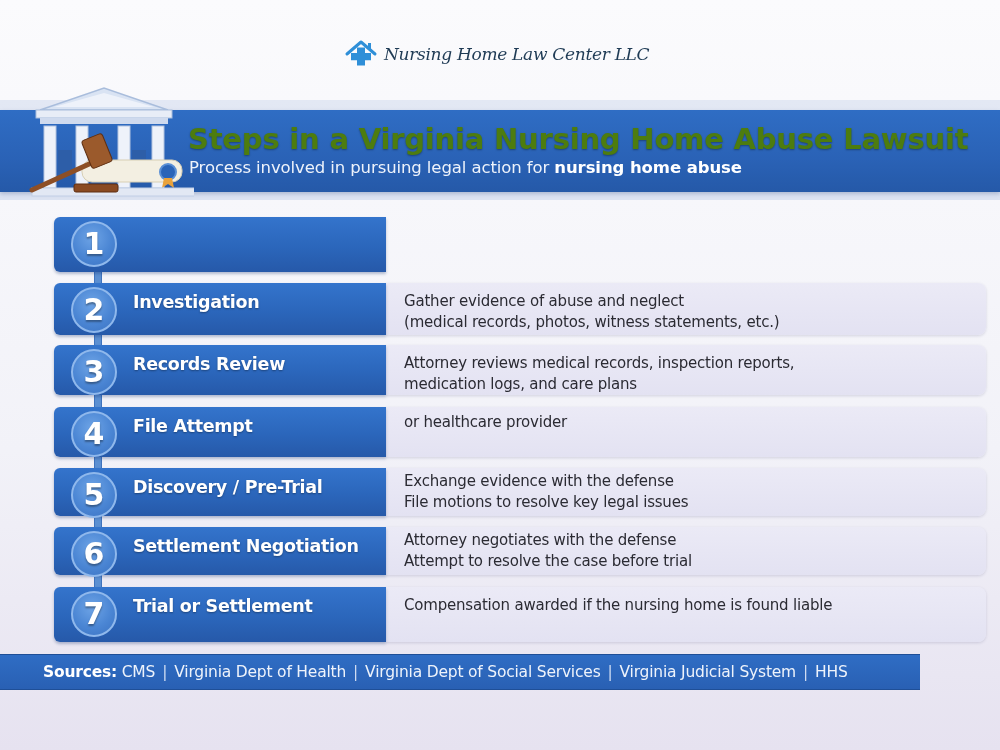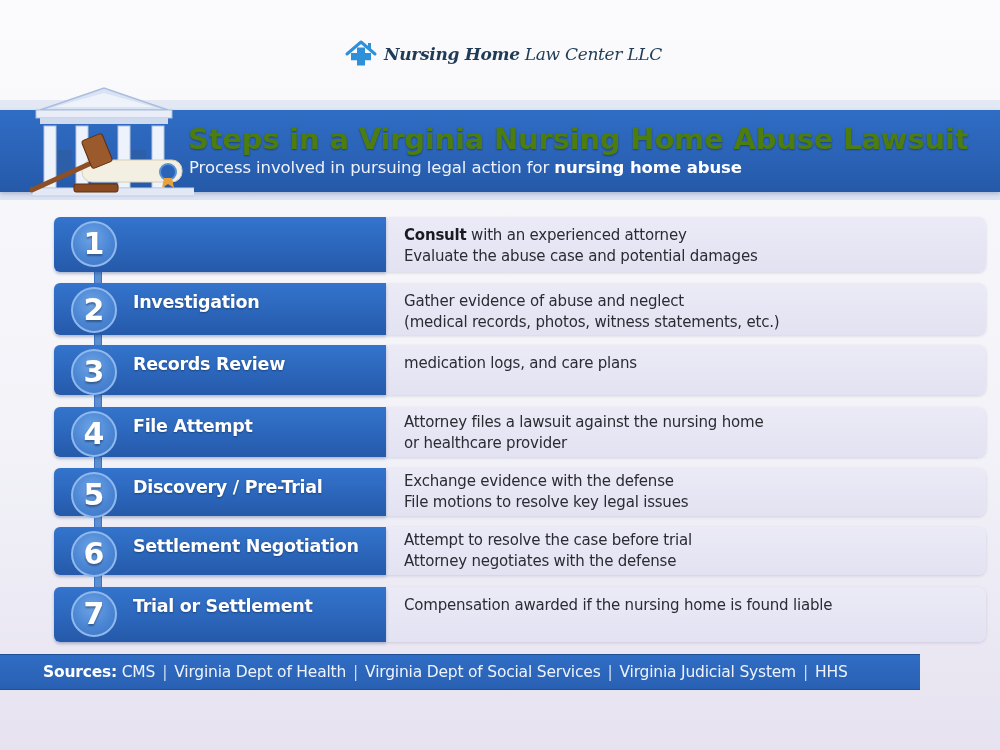--- a/index.html
+++ b/index.html
@@ -11,21 +11,21 @@
   }
   .brand {
     position: absolute; top: 36px; left: 344px; height: 36px;
     display: flex; align-items: center; gap: 6px;
   }
   .brand-icon { width: 34px; height: 34px; }
   .brand-text {
     font-family: "DejaVu Serif", serif; font-style: italic;
     font-size: 17px; color: #1f3b55; letter-spacing: -0.3px;
   }
-  .brand-text b { font-weight: bold; text-align: right; }
+  .brand-text b { font-weight: normal; text-align: right; }
 
   .header-band {
     position: absolute; left: 0; top: 100px; width: 1000px; height: 100px;
     background: linear-gradient(180deg, #e3e8f4 0%, #dce3f2 100%);
   }
   .header-bar {
     position: absolute; left: 0; top: 110px; width: 1000px; height: 82px;
     background: linear-gradient(180deg, #2f6dc4 0%, #2a62b6 60%, #2559a8 100%);
     box-shadow: 0 2px 4px rgba(30,60,120,0.25);
   }
@@ -132,54 +132,50 @@
   <span>Process involved in pursuing legal action for</span> <b>nursing home abuse</b>
 </div>
 
 <div class="steps">
   <div class="timeline-line"></div>
 
   <div class="step" style="top:0px;height:55px;">
     <div class="step-left">
       <div class="step-num">1</div>
     </div>
-    <div class="step-right">
-      <div class="desc"><b>Consult</b> <span>with an experienced attorney</span></div>
-      <div class="desc">Evaluate the abuse case and potential damages</div>
-    </div>
   </div>
 
   <div class="step" style="top:66px;height:52px;">
     <div class="step-left">
       <div class="step-num">2</div>
       <div class="step-title">Investigation</div>
     </div>
     <div class="step-right">
       <div class="desc">Gather evidence of abuse and neglect</div>
       <div class="desc">(medical records, photos, witness statements, etc.)</div>
     </div>
   </div>
 
   <div class="step" style="top:128px;height:50px;">
     <div class="step-left">
       <div class="step-num">3</div>
       <div class="step-title">Records Review</div>
     </div>
     <div class="step-right">
+      <div class="desc">Attorney reviews medical records, inspection reports,</div>
       <div class="desc">medication logs, and care plans</div>
     </div>
   </div>
 
   <div class="step" style="top:190px;height:50px;">
     <div class="step-left">
       <div class="step-num">4</div>
       <div class="step-title">File Attempt</div>
     </div>
     <div class="step-right" style="padding-top:5px;">
-      <div class="desc">Attorney files a lawsuit against the nursing home</div>
       <div class="desc">or healthcare provider</div>
     </div>
   </div>
 
   <div class="step" style="top:251px;height:48px;">
     <div class="step-left">
       <div class="step-num">5</div>
       <div class="step-title">Discovery / Pre-Trial</div>
     </div>
     <div class="step-right" style="padding-top:3px;">
@@ -187,22 +183,22 @@
       <div class="desc">File motions to resolve key legal issues</div>
     </div>
   </div>
 
   <div class="step" style="top:310px;height:48px;">
     <div class="step-left">
       <div class="step-num">6</div>
       <div class="step-title">Settlement Negotiation</div>
     </div>
     <div class="step-right" style="padding-top:3px;">
+      <div class="desc">Attorney negotiates with the defense</div>
       <div class="desc">Attempt to resolve the case before trial</div>
-      <div class="desc">Attorney negotiates with the defense</div>
     </div>
   </div>
 
   <div class="step" style="top:370px;height:55px;">
     <div class="step-left">
       <div class="step-num">7</div>
       <div class="step-title">Trial or Settlement</div>
     </div>
     <div class="step-right">
       <div class="desc">Compensation awarded if the nursing home is found liable</div>

